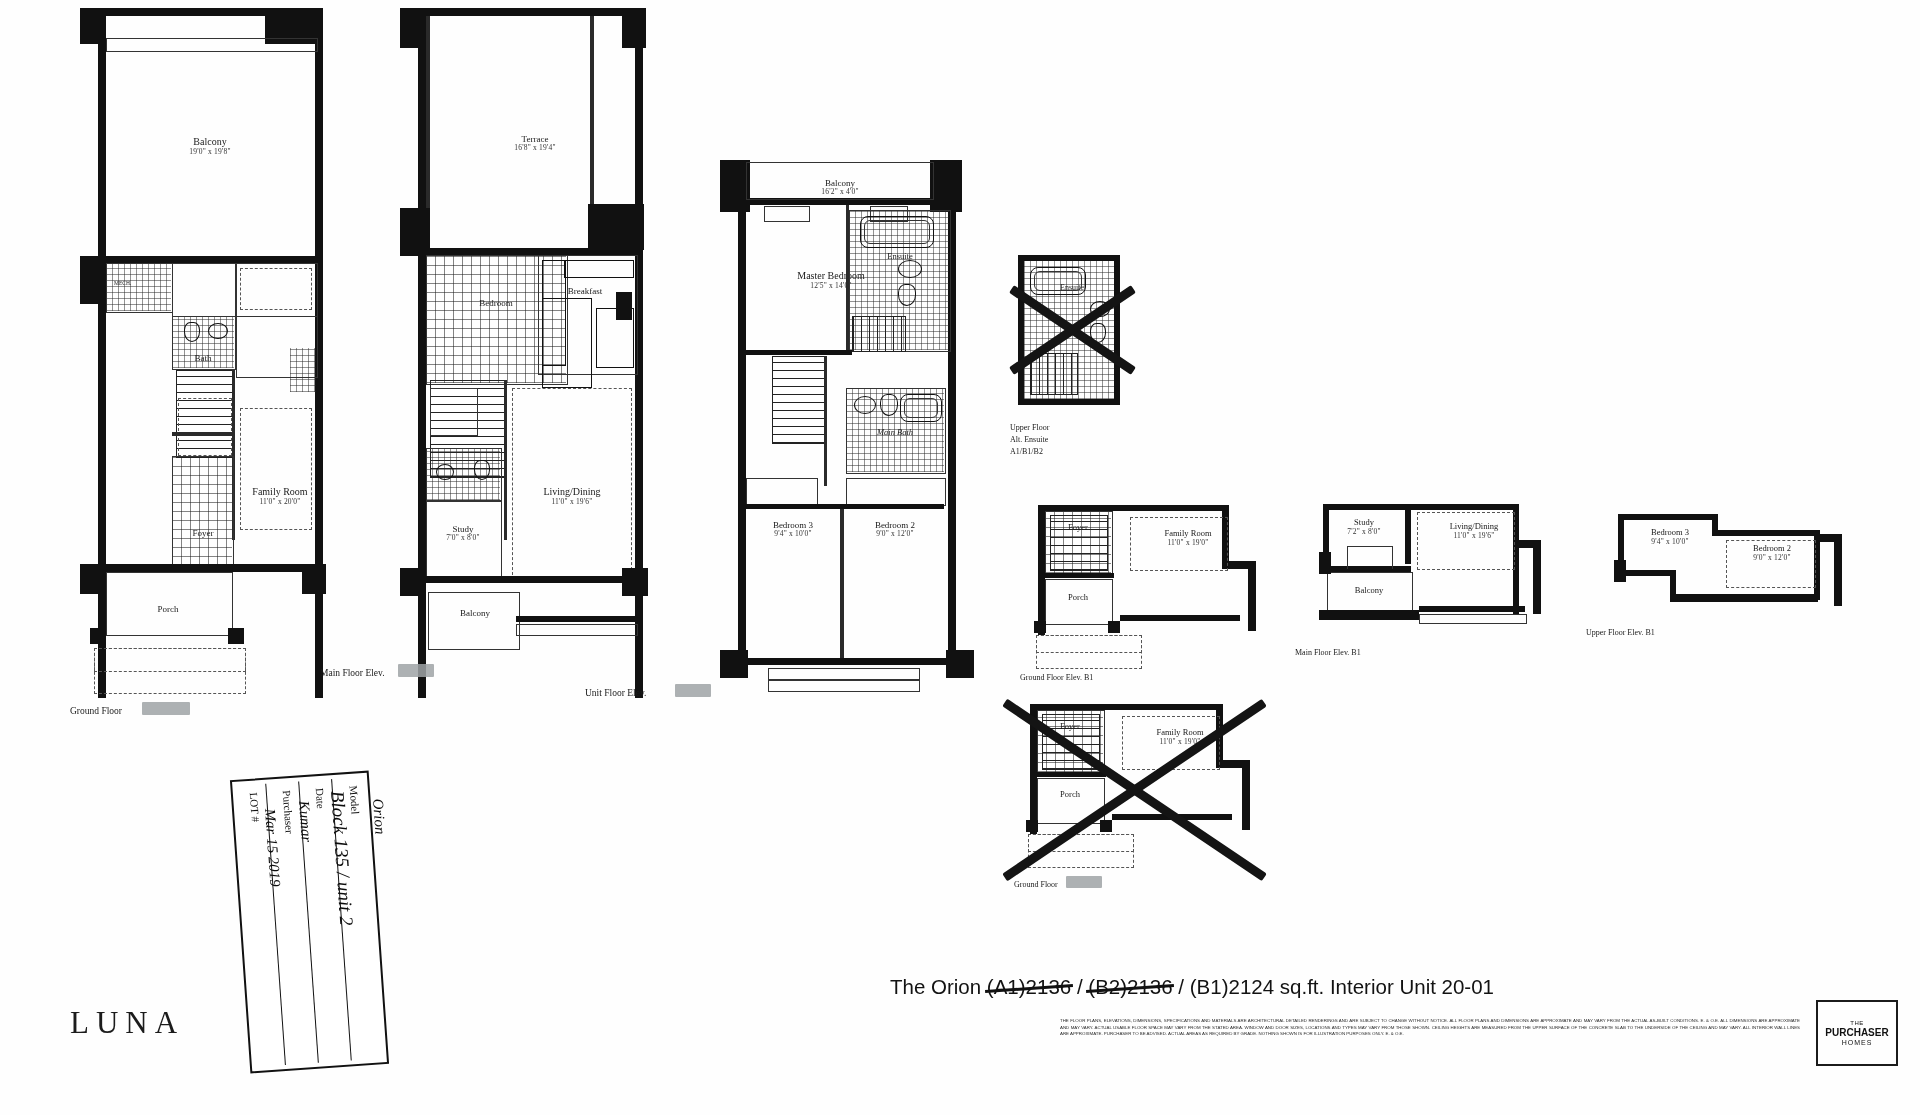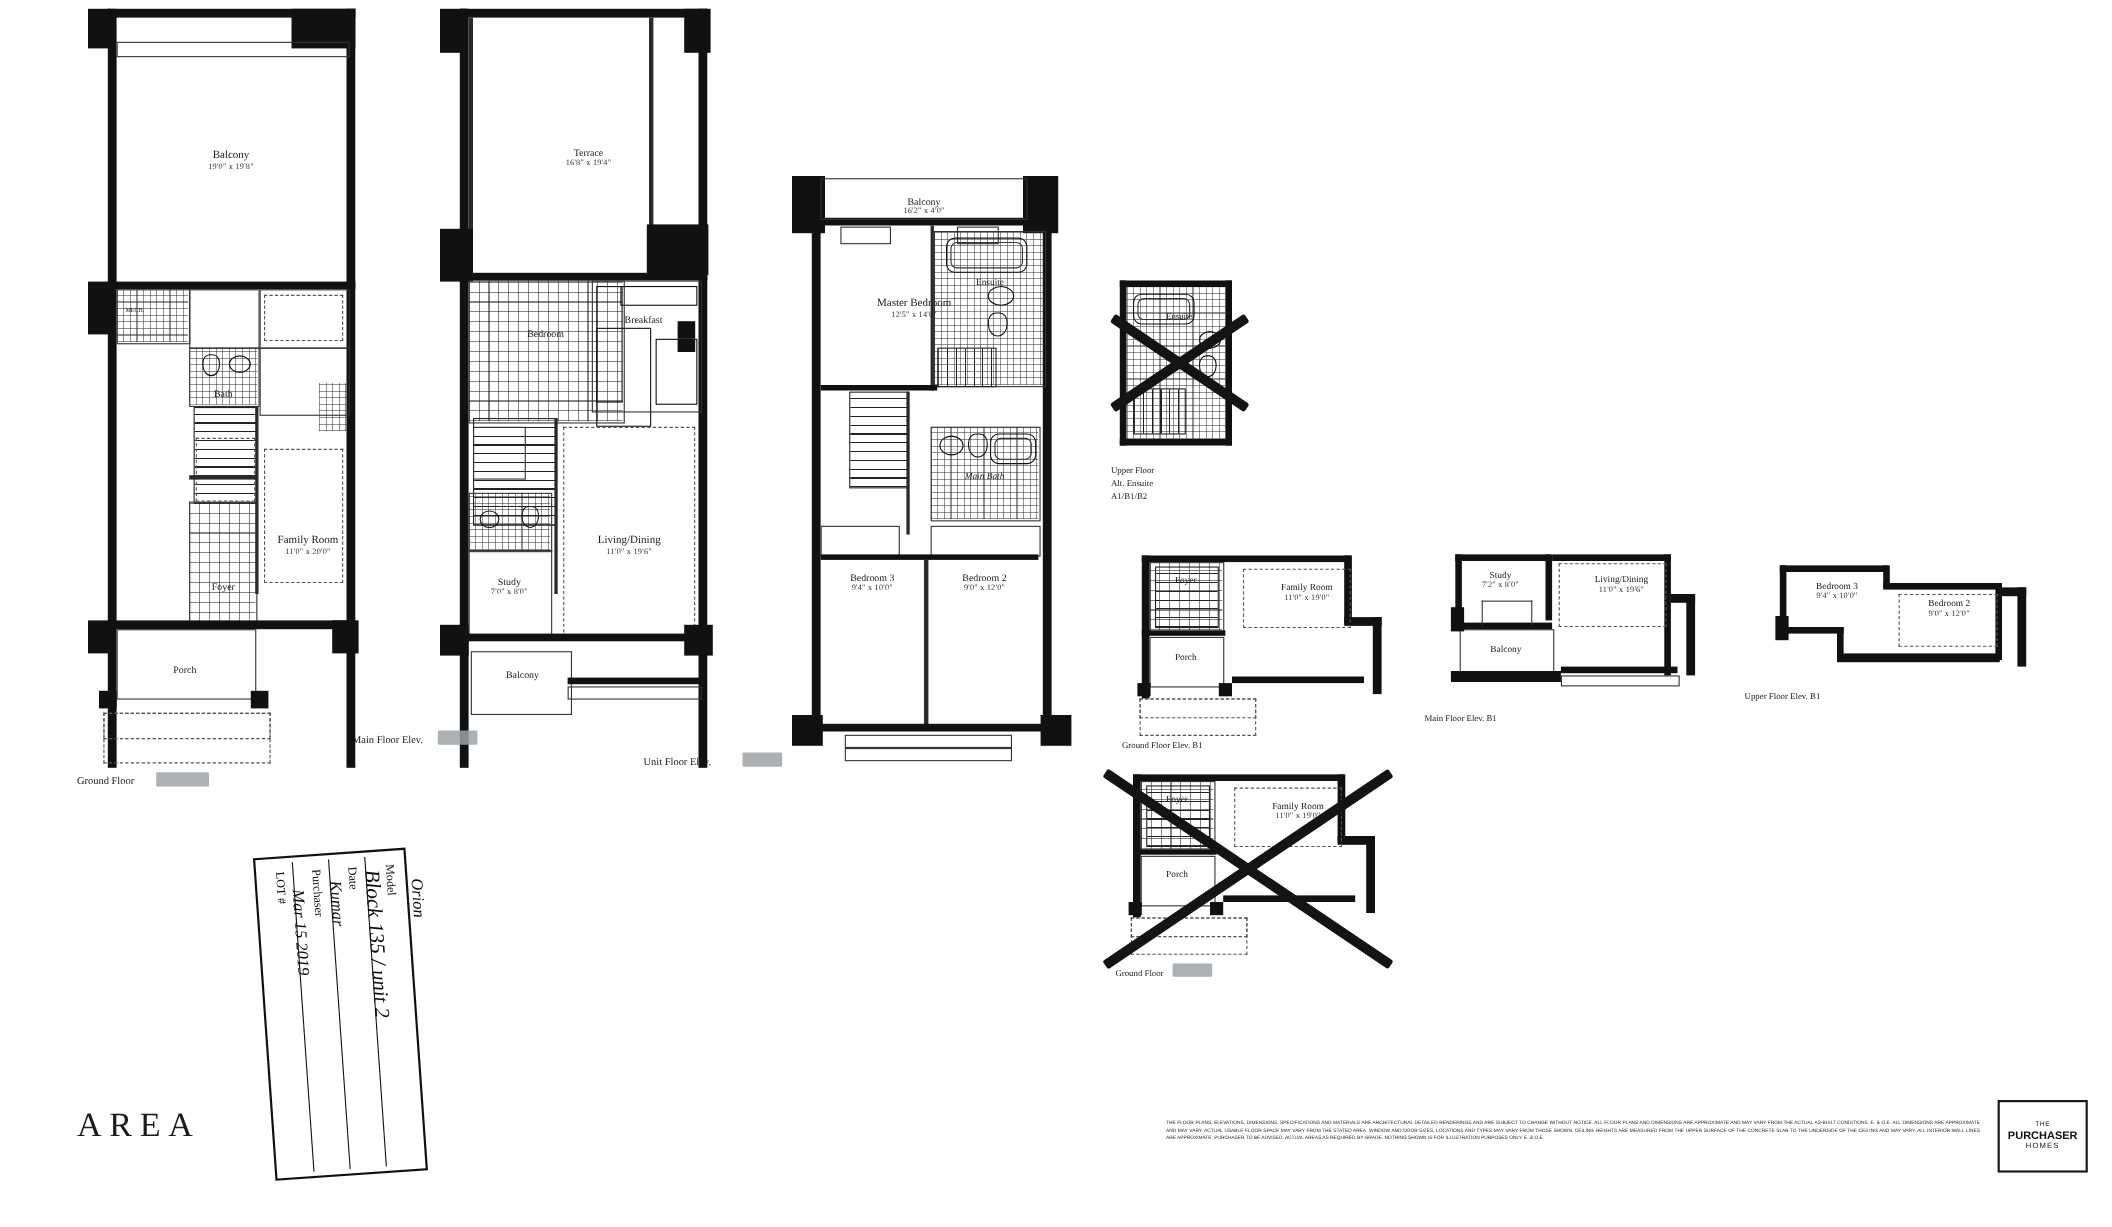--- a/index.html
+++ b/index.html
@@ -563,22 +563,30 @@
     <div class="field" style="left:60px; top:12px;"><span>Purchaser</span></div>
     <div class="field" style="left:93px; top:12px;"><span>Date</span></div>
     <div class="field" style="left:127px; top:12px;"><span>Model</span></div>
   </div>
 
   <div class="hand" style="left:348px; top:790px; transform:rotate(86deg); transform-origin:left top; font-size:19px; font-style:italic;"><span>Block 135 / unit 2</span></div>
   <div class="hand" style="left:386px; top:798px; transform:rotate(86deg); transform-origin:left top; font-size:15px; font-style:italic;"><span>Orion</span></div>
   <div class="hand" style="left:312px; top:800px; transform:rotate(86deg); transform-origin:left top; font-size:15px; font-style:italic;"><span>Kumar</span></div>
   <div class="hand" style="left:278px; top:808px; transform:rotate(86deg); transform-origin:left top; font-size:15px; font-style:italic;"><span>Mar 15 2019</span></div>
 
-  <div id="luna-logo"><span>AREA</span></div>
-
+  <div id="luna-logo"><span>LUNA</span></div>
+
+  <div id="title-line">
+    <span>The Orion</span>
+    <span class="struck">(A1)2136</span>
+    <span>/</span>
+    <span class="struck">(B2)2136</span>
+    <span>/</span>
+    <span>(B1)2124 sq.ft. Interior Unit 20-01</span>
+  </div>
 
   <div id="legal">THE FLOOR PLANS, ELEVATIONS, DIMENSIONS, SPECIFICATIONS AND MATERIALS ARE ARCHITECTURAL DETAILED RENDERINGS AND ARE SUBJECT TO CHANGE WITHOUT NOTICE. ALL FLOOR PLANS AND DIMENSIONS ARE APPROXIMATE AND MAY VARY FROM THE ACTUAL AS-BUILT CONDITIONS. E. &amp; O.E. ALL DIMENSIONS ARE APPROXIMATE AND MAY VARY. ACTUAL USABLE FLOOR SPACE MAY VARY FROM THE STATED AREA. WINDOW AND DOOR SIZES, LOCATIONS AND TYPES MAY VARY FROM THOSE SHOWN. CEILING HEIGHTS ARE MEASURED FROM THE UPPER SURFACE OF THE CONCRETE SLAB TO THE UNDERSIDE OF THE CEILING AND MAY VARY. ALL INTERIOR WALL LINES ARE APPROXIMATE. PURCHASER TO BE ADVISED. ACTUAL AREAS AS REQUIRED BY GRADE. NOTHING SHOWN IS FOR ILLUSTRATION PURPOSES ONLY. E. &amp; O.E.</div>
 
 
   <div id="builder-logo">
     <div class="bl-top">THE</div>
     <div class="bl-mid">PURCHASER</div>
     <div class="bl-bot">HOMES</div>
   </div>
 

